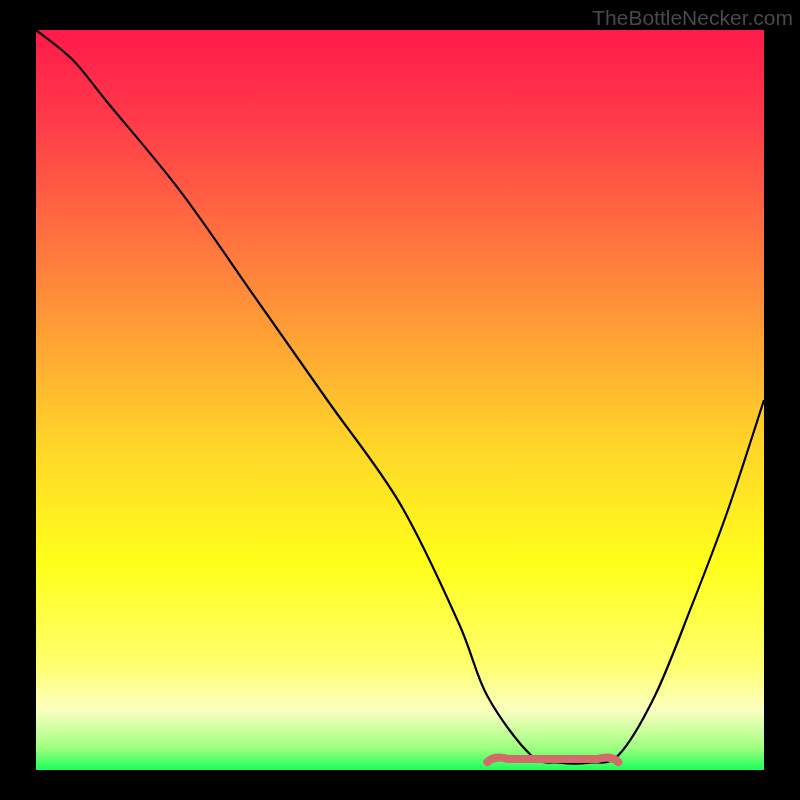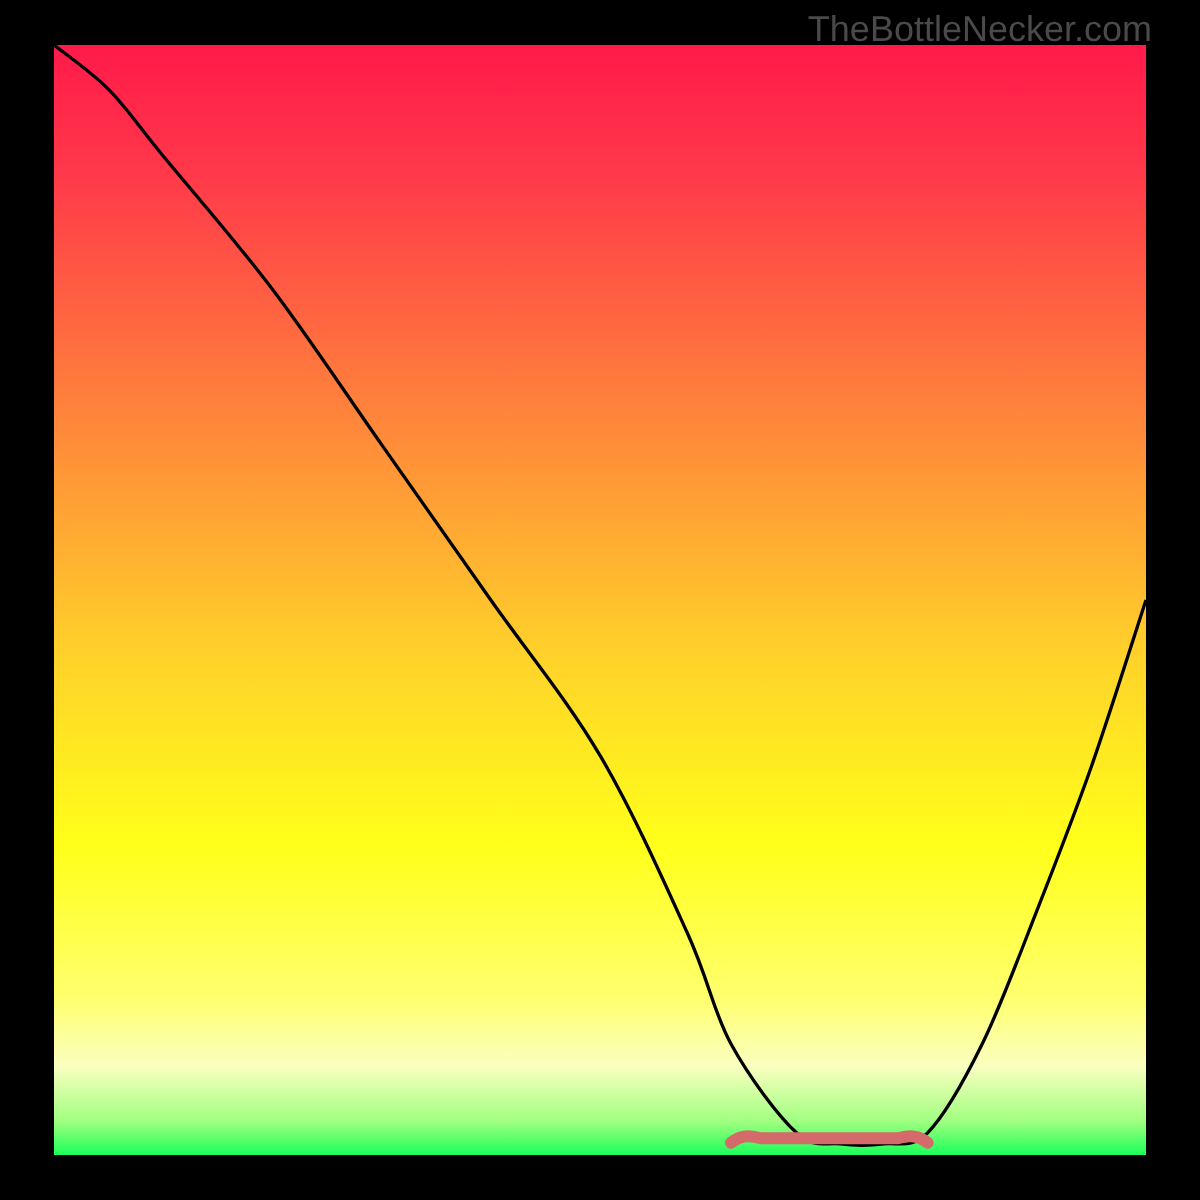--- a/index.html
+++ b/index.html
@@ -6,23 +6,23 @@
   body {
     width: 800px;
     height: 800px;
     background: #000;
     position: relative;
     font-family: Arial, sans-serif;
   }
   .watermark {
     position: absolute;
     top: 6px;
-    right: 32px;
+    right: 7px;
     color: #4a4a4a;
-    font-size: 24px;
+    font-size: 21px;
     font-weight: 500;
     z-index: 10;
   }
   .plot-area {
     position: absolute;
     left: 36px;
     top: 30px;
     width: 728px;
     height: 740px;
     overflow: hidden;

